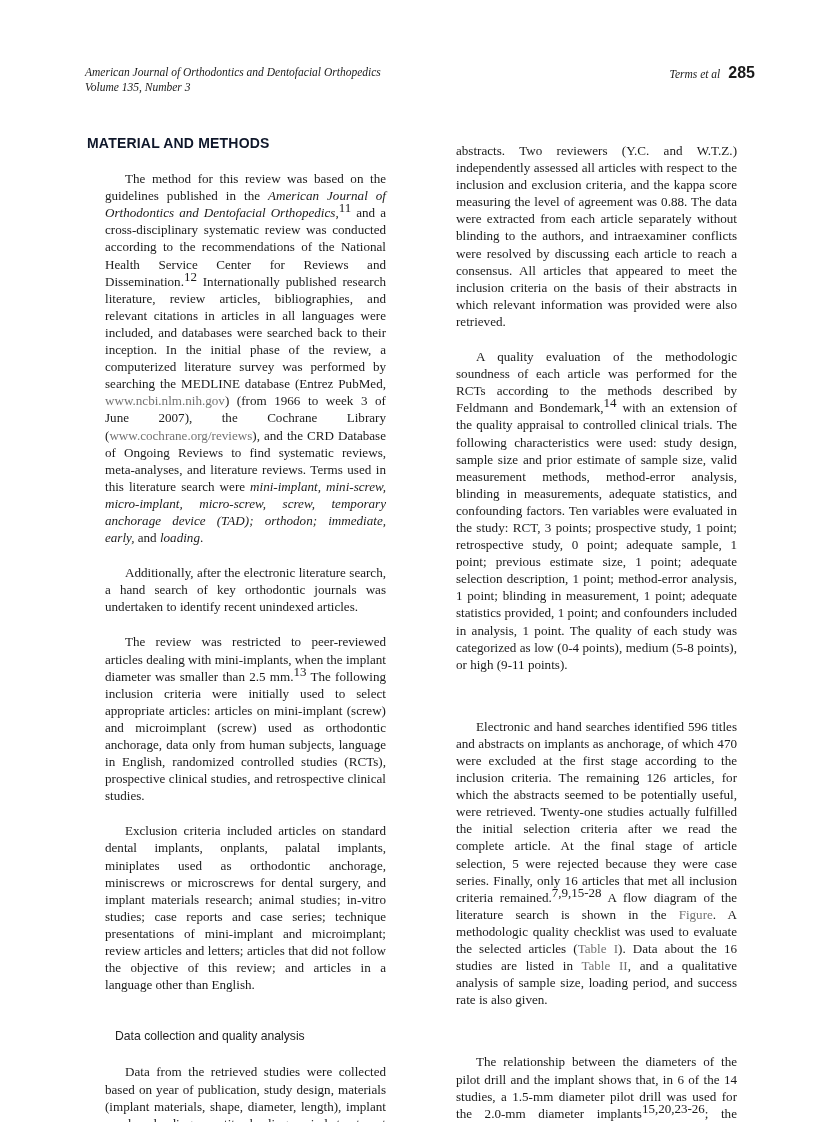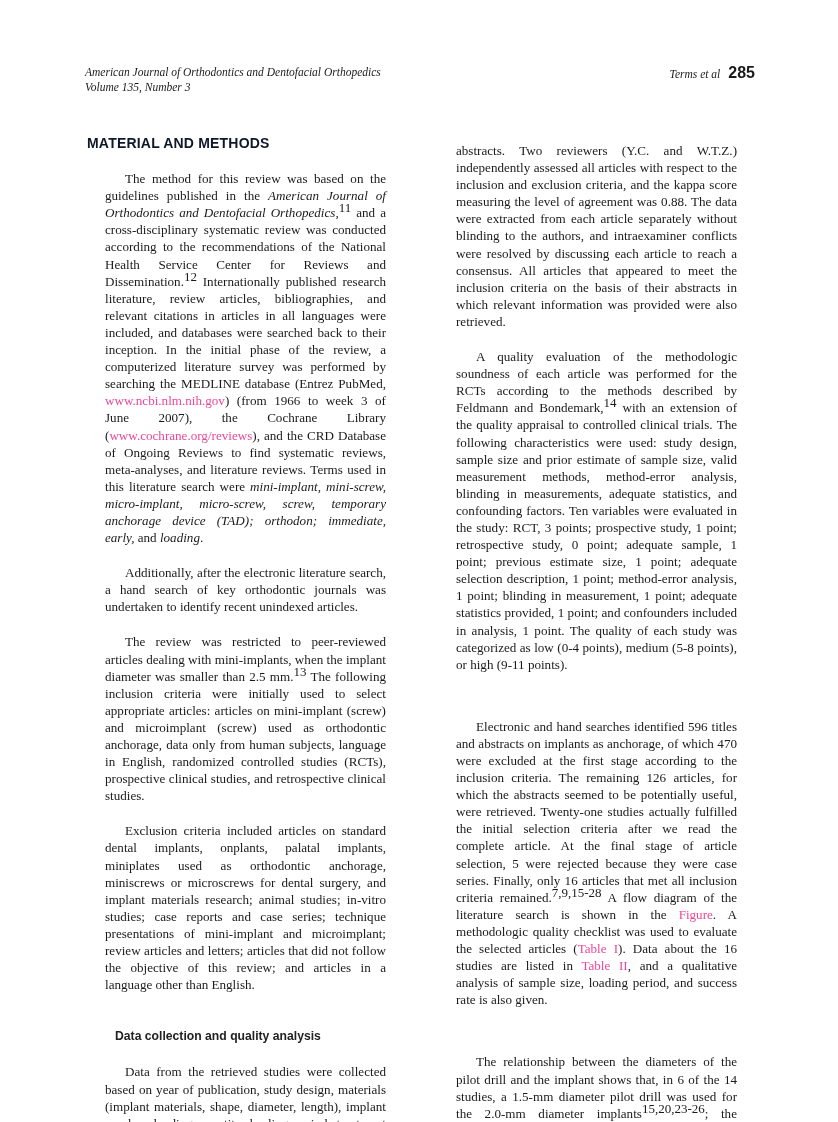--- a/index.html
+++ b/index.html
@@ -6,25 +6,25 @@
   body { width: 838px; height: 1122px; position: relative; overflow: hidden; color: #1a1a1a; }
   .running-head { position: absolute; top: 65px; left: 85px; width: 670px; font-family: "Liberation Serif", serif; font-style: italic; font-size: 11.5px; line-height: 15px; }
   .running-head .right { position: absolute; right: 0; top: 0; }
   .running-head .pagenum { font-family: "Liberation Sans", sans-serif; font-style: normal; font-weight: bold; font-size: 16px; margin-left: 8px; }
   .col { position: absolute; top: 124px; width: 317px; font-family: "Liberation Serif", serif; font-size: 13.1px; line-height: 17.1px; text-align: justify; hyphens: none; }
   .col-left { left: 87px; }
   .col-right { left: 438px; }
   .col p { margin: 18px; text-indent: 20px; }
   .col p.noindent { text-indent: 0; }
   h2 { font-family: "Liberation Sans", sans-serif; font-weight: bold; font-size: 14px; margin: 11px 0 8px 0; letter-spacing: 0.2px; color: #0f172a; }
-  h3 { font-family: "Liberation Sans", sans-serif; font-weight: bold; font-size: 12.2px; margin: 0 0 8px 0; color: #222; padding-left: 28px; }
+  h3 { font-family: "Liberation Sans", sans-serif; font-weight: normal; font-size: 12.2px; margin: 0 0 8px 0; color: #222; padding-left: 28px; }
   .gap { height: 17px; }
   .gap-sm { height: 9px; }
   sup { font-size: 13px; line-height: 0; vertical-align: 5px; }
-  a, .link { color: #ec4899; text-decoration: none; }
+  a, .link { color: #737373; text-decoration: none; }
   i { font-style: italic; }
 </style>
 </head>
 <body>
 
 <div class="running-head">
   <div>American Journal of Orthodontics and Dentofacial Orthopedics</div>
   <div>Volume 135, Number 3</div>
   <div class="right">
     <span>Terms et al</span><span class="pagenum">285</span>

